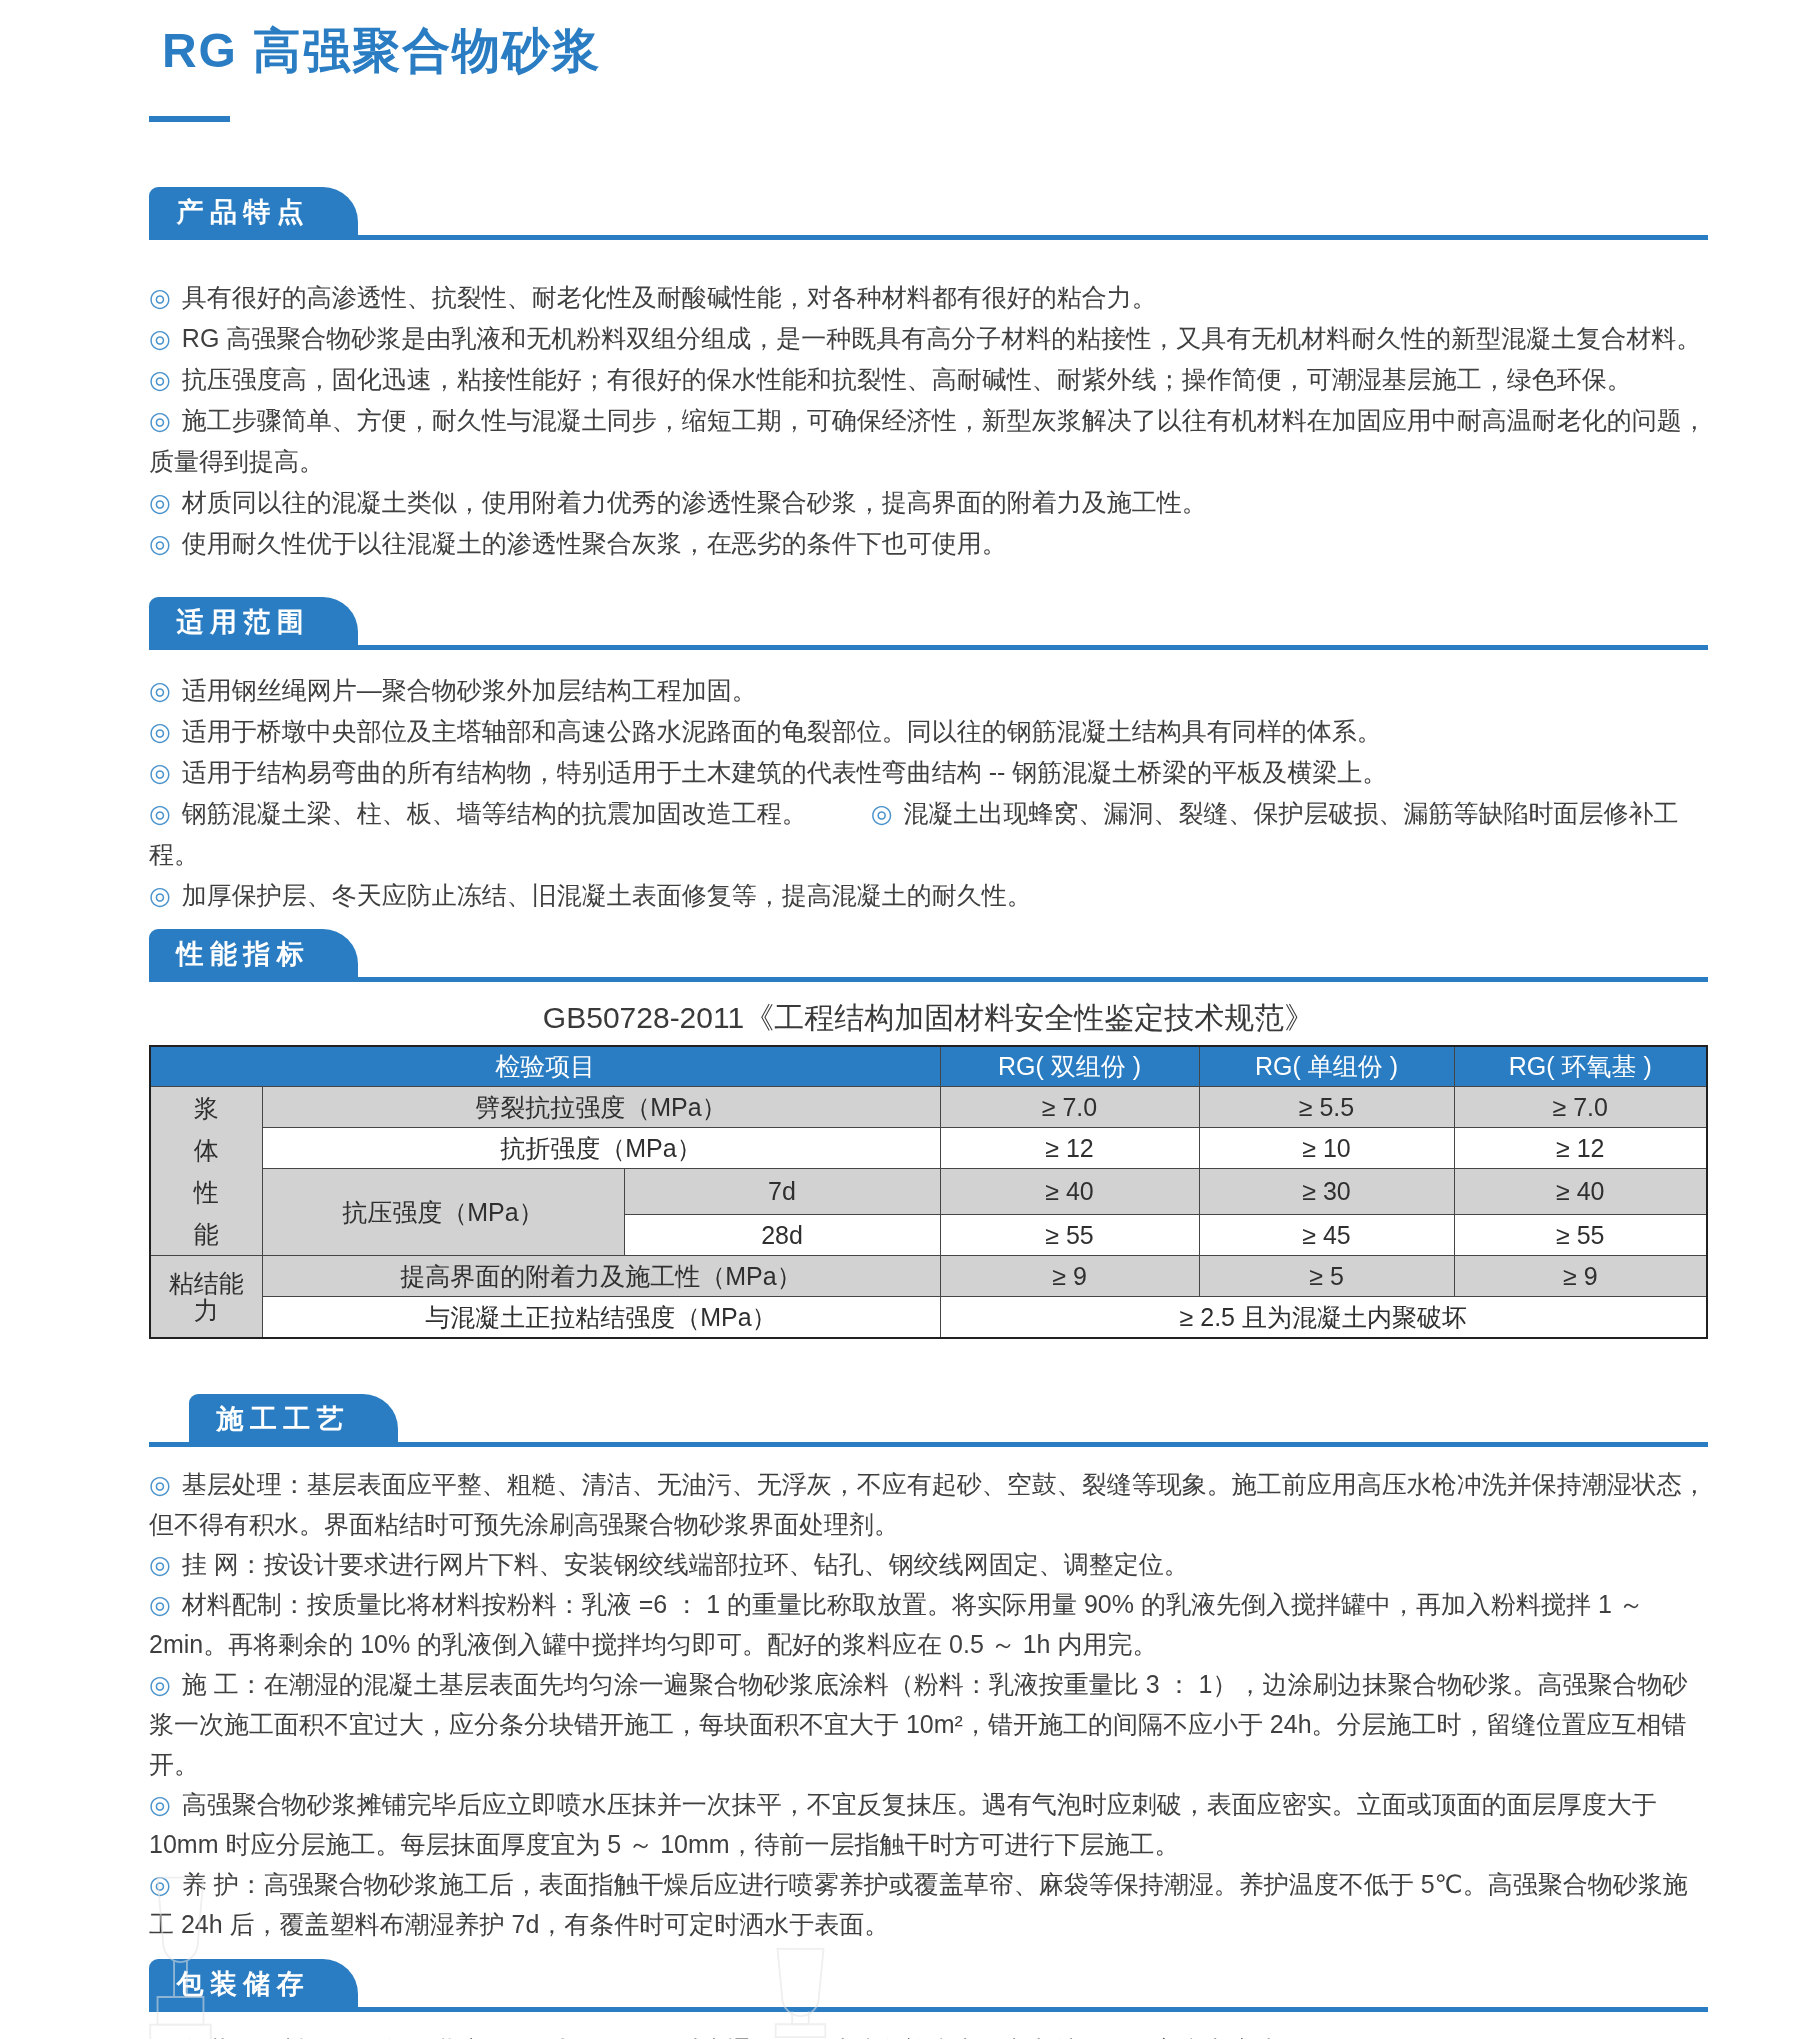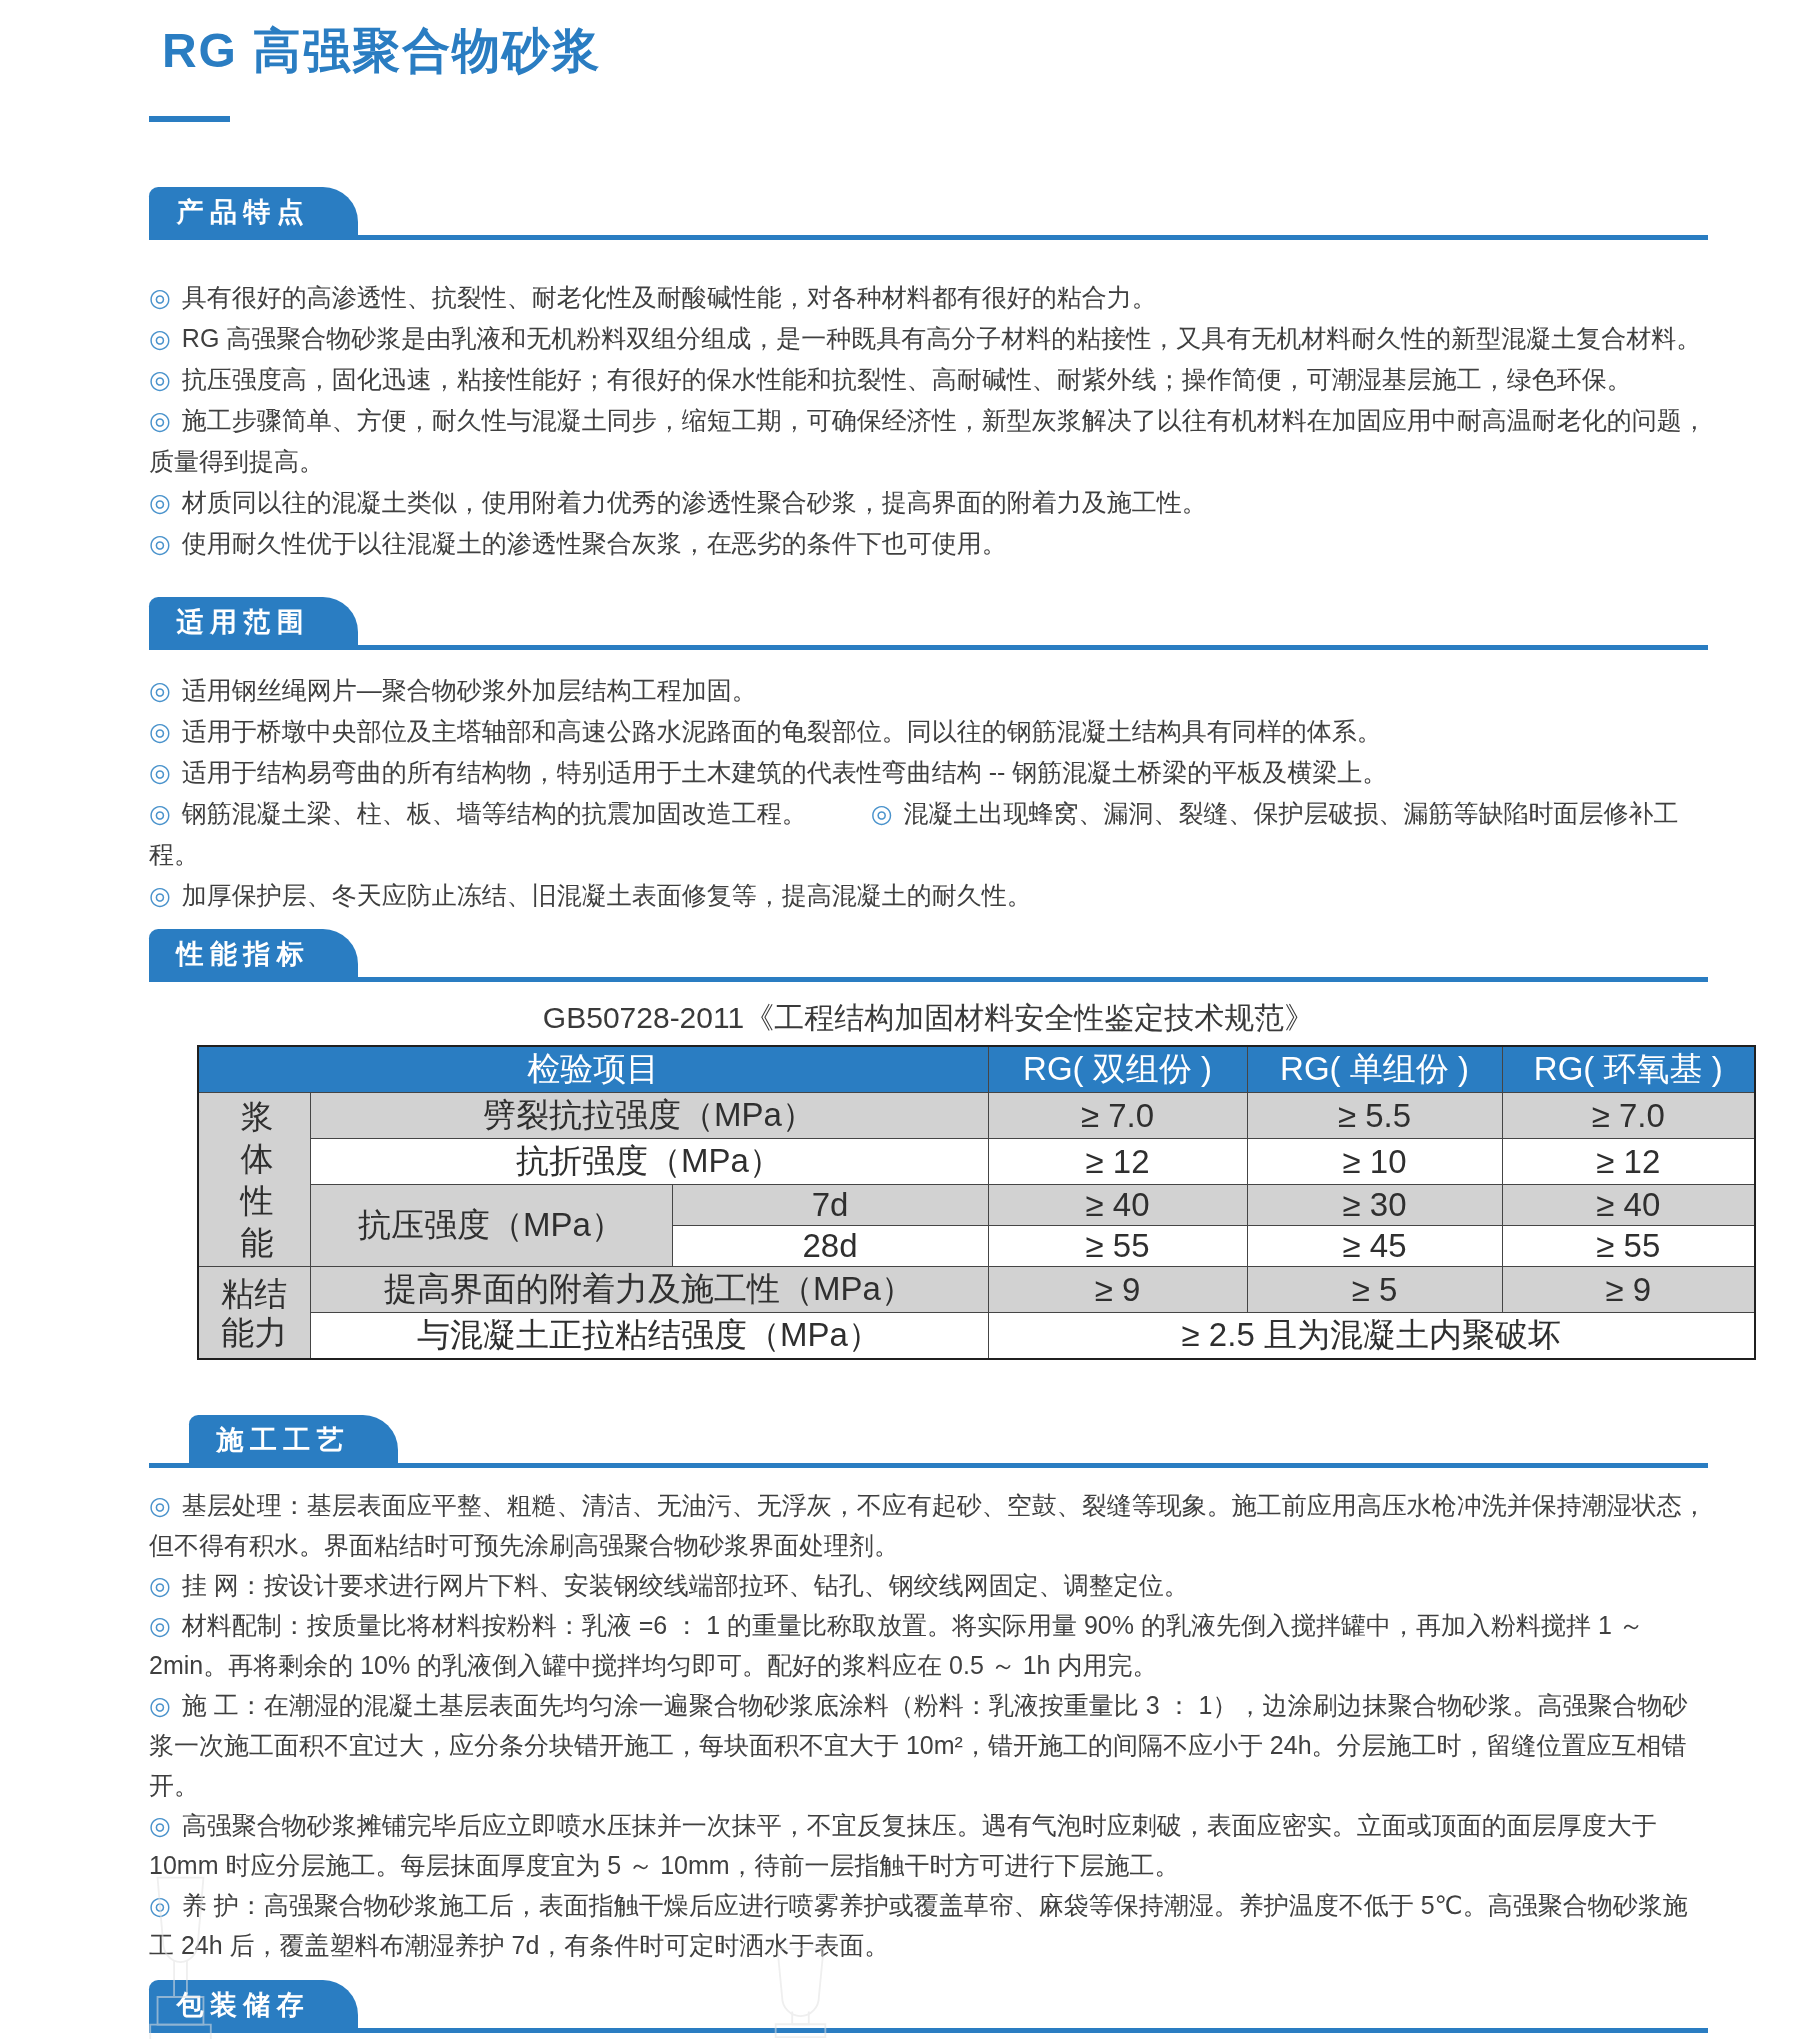--- a/index.html
+++ b/index.html
@@ -38,34 +38,33 @@
   .bullet-line{margin:0;}
   .mark{color:var(--bullet,#4a93cc);margin-right:11px;}
   .pair-right{margin-left:57px;}
 
   
   .std-note{
     margin-top:14.7px;text-align:center;font-size:30px;line-height:41px;color:#3a3a3a;
   }
   table.perf{
     width:100%;border-collapse:collapse;margin-top:7.3px;
-    font-size:33px;color:#2f2f2f;table-layout:fixed;
+    font-size:25px;color:#2f2f2f;table-layout:fixed;
     border:2.8px solid #202020;
-    margin-left:48px;
   }
   table.perf th,table.perf td{
     border:1.8px solid #454545;text-align:center;padding:0;height:40px;
     font-weight:normal;overflow:hidden;
   }
   table.perf th{
     background:var(--accent,#2a7dc2);color:#ffffff;height:39px;
   }
   td.g{background:#d2d2d2;}
   .vlabel-narrow{display:inline-block;width:27.5px;word-break:break-all;line-height:42px;vertical-align:middle;}
-  .vlabel-wide{display:inline-block;width:92px;word-break:break-all;line-height:39px;vertical-align:middle;}
+  .vlabel-wide{display:inline-block;width:92px;word-break:break-all;line-height:27px;vertical-align:middle;}
 
   
   .mt-sec1{margin-top:65px;}
   .mt-sec2{margin-top:33px;}
   .mt-sec3{margin-top:13px;}
   .mt-sec4{margin-top:55px;padding-left:40px;}
   .mt-sec5{margin-top:14.7px;}
   .mt-bullets1{margin-top:37px;}
   .mt-bullets2{margin-top:20px;}
   .mt-bullets4{margin-top:16.5px;}

